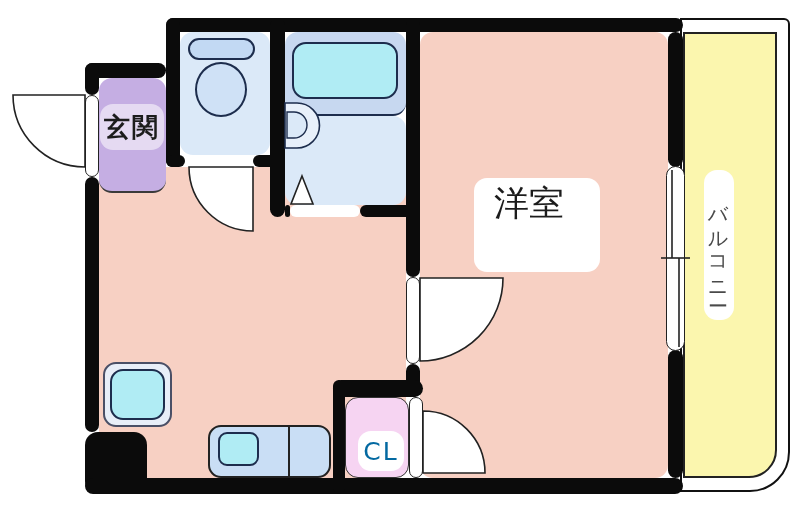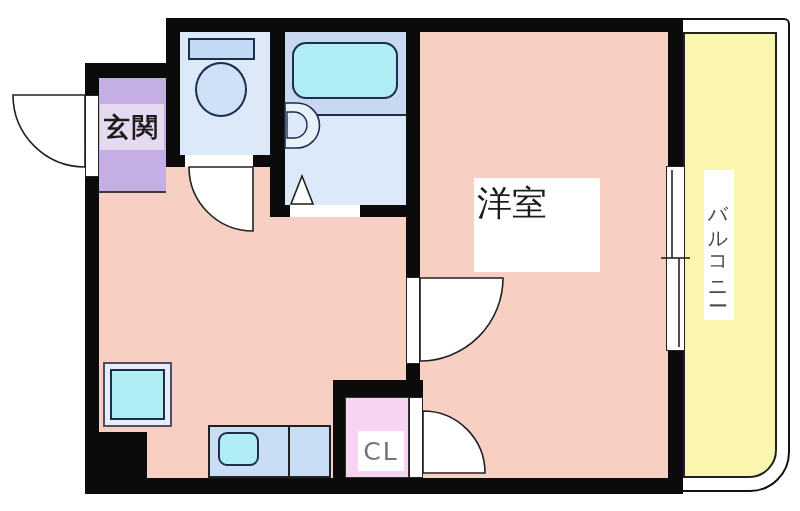--- a/index.html
+++ b/index.html
@@ -1,20 +1,20 @@
 <!DOCTYPE html>
 <html style="--wall: #0b0b0b; --floor: #f7d0c3; --entrance: #c5aee3; --water: #dbe9f8; --tub-area: #c7d8f0; --cyan: #b0ecf4; --counter: #c9def5; --balcony: #fbf6ae; --closet: #f6d4f2; --ink: #1c1c1c;"><head>
 <meta charset="utf-8">
 <style>
   html,body{margin:0;padding:0;background:#ffffff;}
   .stage{
     position:relative;width:800px;height:511px;background:#fff;overflow:hidden;
     font-family:"DejaVu Sans",sans-serif;
   }
-  .abs{position:absolute;box-sizing:border-box;}
+  .abs{position:absolute;box-sizing:border-box;border-radius:13px;}
   .wall{background:var(--wall,#0b0b0b);}
   .floor-room{background:var(--floor,#f7d0c3);}
   .floor-entrance{background:var(--entrance,#c5aee3);border-bottom:2px solid #3a3a3a;}
   .floor-water{background:var(--water,#dbe9f8);}
   .floor-tubarea{background:var(--tub-area,#c7d8f0);border-bottom:2px solid #1d2d4d;}
   .floor-closet{background:var(--closet,#f6d4f2);border:1px solid #333;}
   .balcony-outer{background:#ffffff;border:2px solid #111;border-radius:0 6px 40px 0;}
   .balcony-inner{background:var(--balcony,#fbf6ae);border:2px solid #222;border-radius:0 0 28px 0;}
   .leaf{background:#ffffff;border:1px solid #222;}
   .gap{background:#ffffff;}
@@ -27,24 +27,24 @@
   .counter{background:var(--counter,#c9def5);border:2px solid #222;}
   .counter-divider{background:#222;}
   .counter-sink{background:var(--cyan,#b0ecf4);border:2px solid #1d2d4d;border-radius:9px;}
   .label{color:var(--ink,#1c1c1c);}
   .label-entrance{
     background:rgba(255,255,255,0.55);font-size:26px;font-weight:bold;
     display:flex;align-items:center;justify-content:center;letter-spacing:2px;
   }
   .label-room{
     background:#ffffff;font-size:35px;line-height:46px;font-weight:500;
-    padding:2px 3px;white-space:nowrap;
+    padding:2px 20px;white-space:nowrap;
   }
   .label-closet{
-    background:#ffffff;font-size:25px;letter-spacing:2px;color:#737373;
+    background:#ffffff;font-size:25px;letter-spacing:2px;color:#0369a1;
     display:flex;align-items:center;justify-content:center;
   }
   .label-balcony{
     background:#ffffff;font-size:20px;letter-spacing:3px;color:#4a4a4a;
     writing-mode:vertical-rl;text-orientation:mixed;
     display:flex;align-items:center;justify-content:center;
   }
   svg.overlay{position:absolute;left:0;top:0;pointer-events:none;}
 </style>
 </head>

